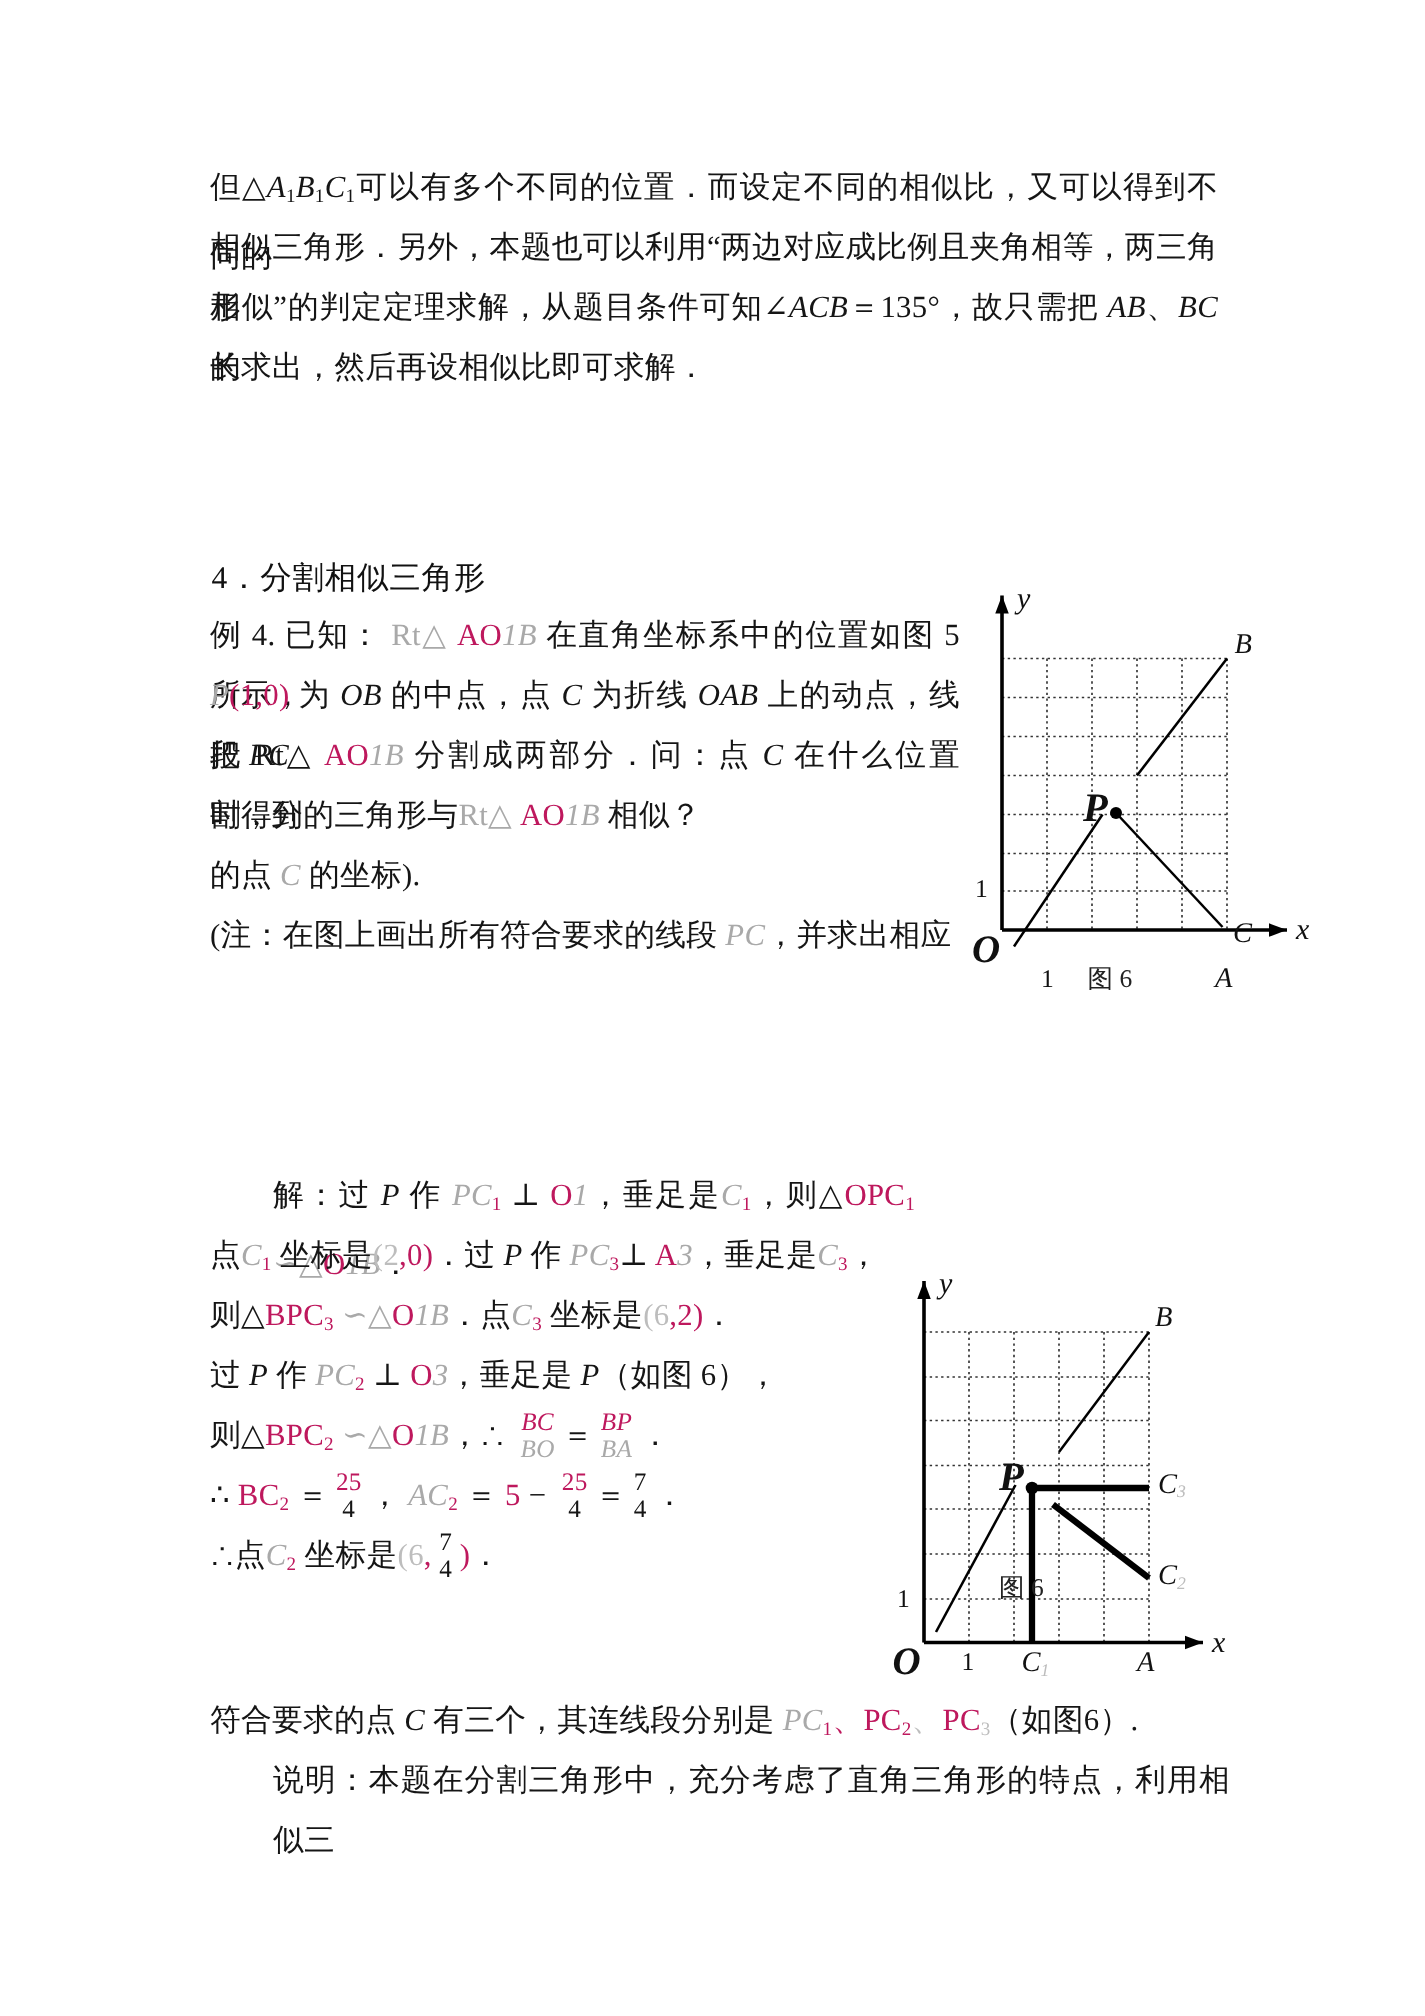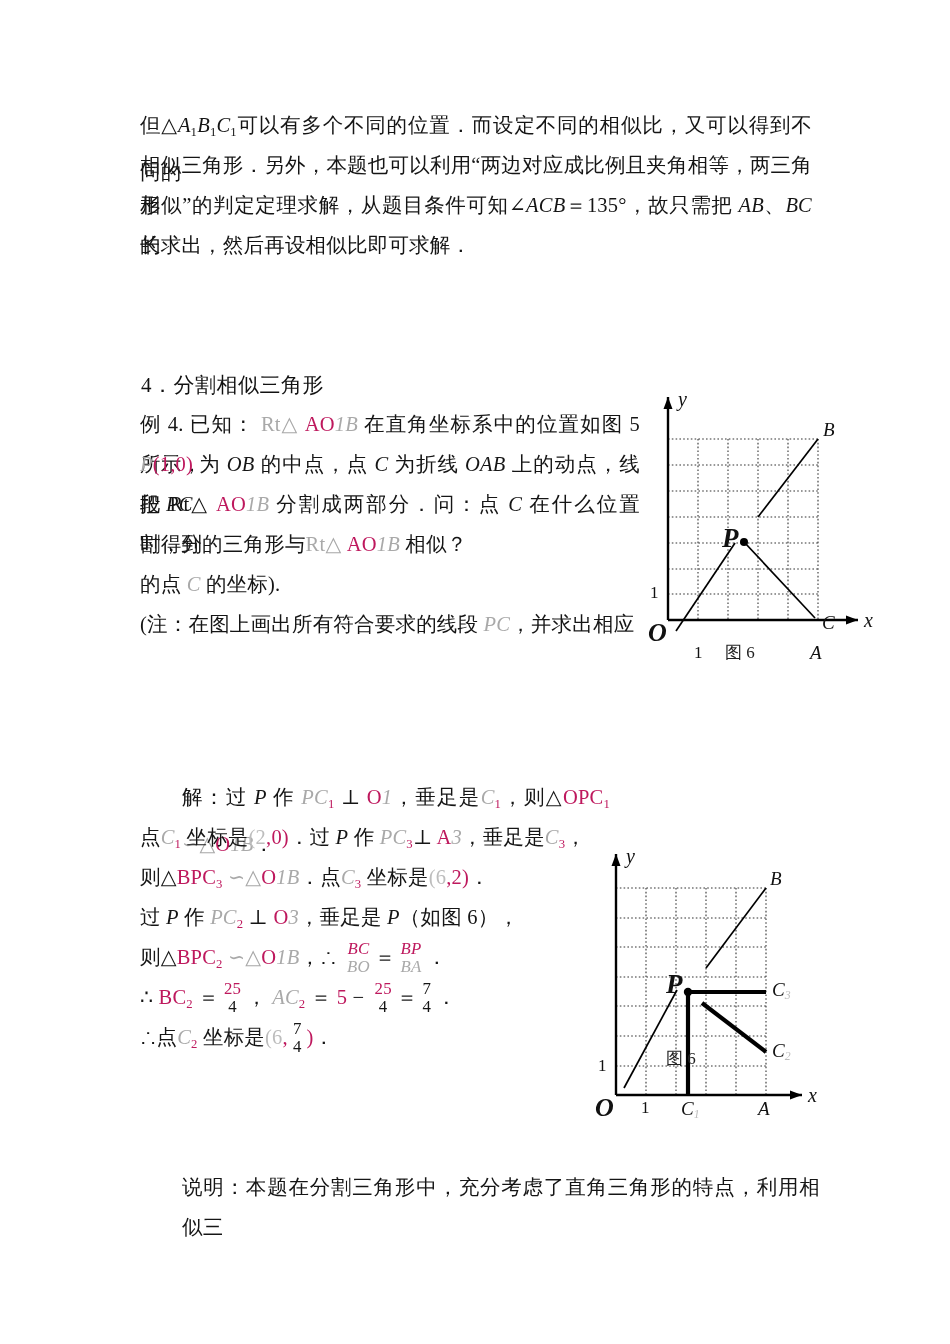--- a/index.html
+++ b/index.html
@@ -246,18 +246,21 @@
     <div class="ptlabel" style="left:178px; top:258px;">A</div>
     <div class="plabel" style="left:86px; top:129px;">P</div>
 
     <div class="ptlabel" style="left:192px; top:139px;"><span>C</span><sub class="faded2">3</sub></div>
     <div class="ptlabel" style="left:192px; top:200px;"><span>C</span><sub class="faded2">2</sub></div>
     <div class="ptlabel" style="left:101px; top:258px;"><span>C</span><sub class="faded2">1</sub></div>
 
     <div class="fig-cap" style="left:86px; top:207px;">图 6</div>
   </div>
 
+  <div class="para" style="left:140px; top:1127px; width:680px;">
+    <div class="line">符合要求的点 <span class="mi">C</span> 有三个，其连线段分别是 <span class="mi faded">PC</span><sub class="ghost">1</sub><span class="ghost">、PC</span><sub class="ghost">2</sub><span class="faded2">、</span><span class="ghost">PC</span><sub class="faded2">3</sub>（如图6）.</div>
+  </div>
 
   <div class="para" style="left:140px; top:1167px; width:680px;">
     <div class="line indent"><span class="bold-zh">说明：</span><span>本题在分割三角形中，充分考虑了直角三角形的特点，利用相似三</span></div>
   </div>
 
 </div>
 
 </body></html>

